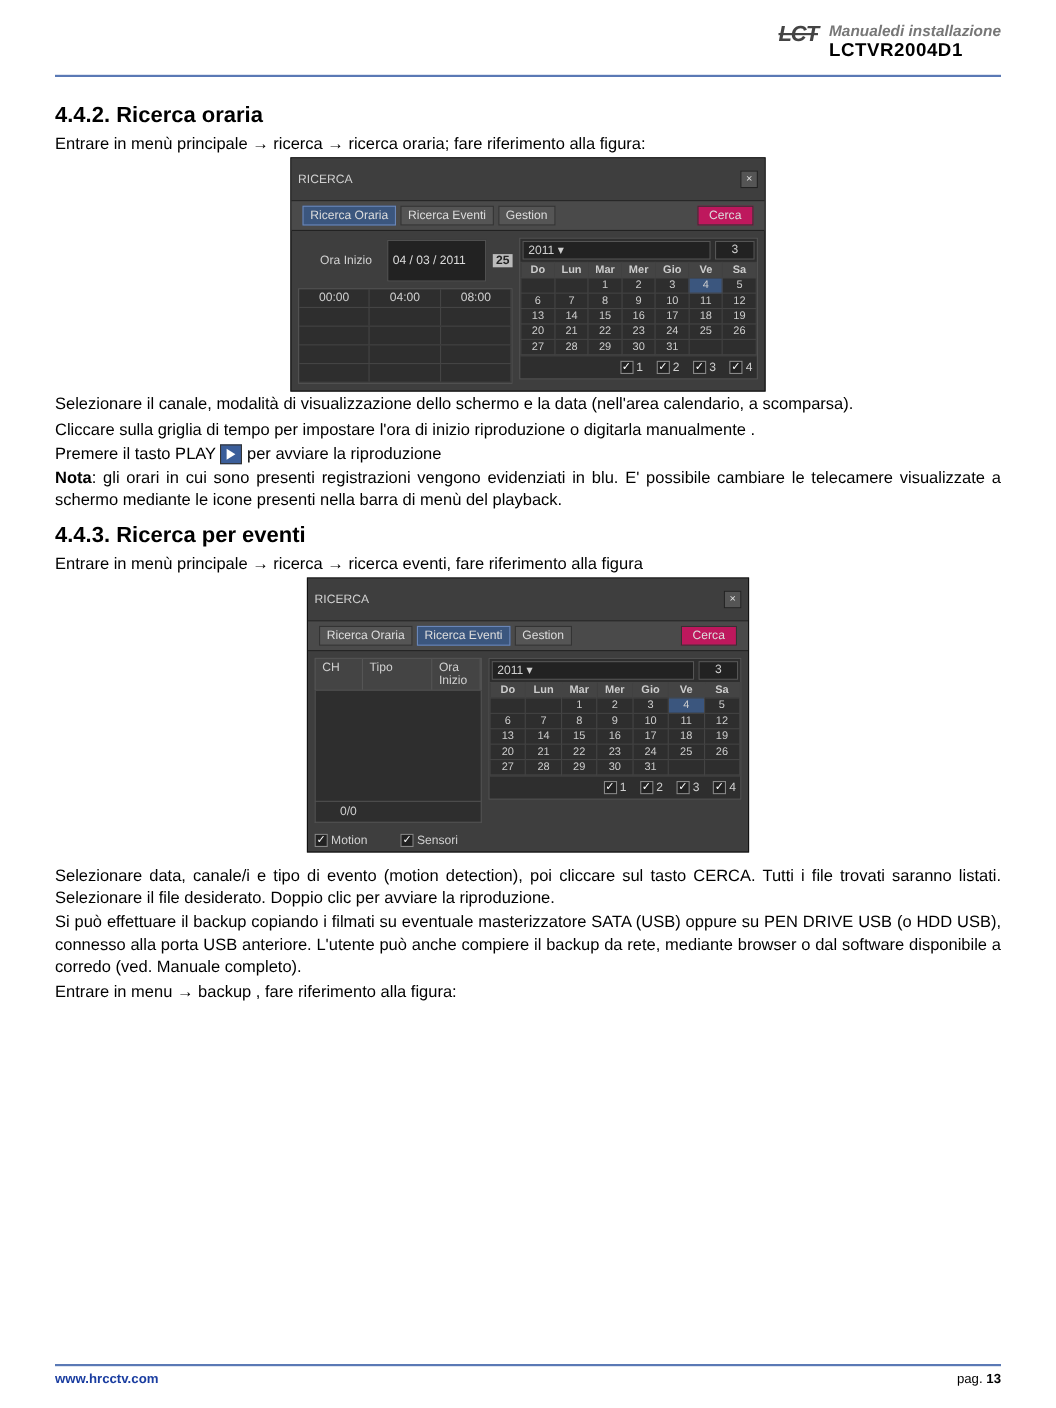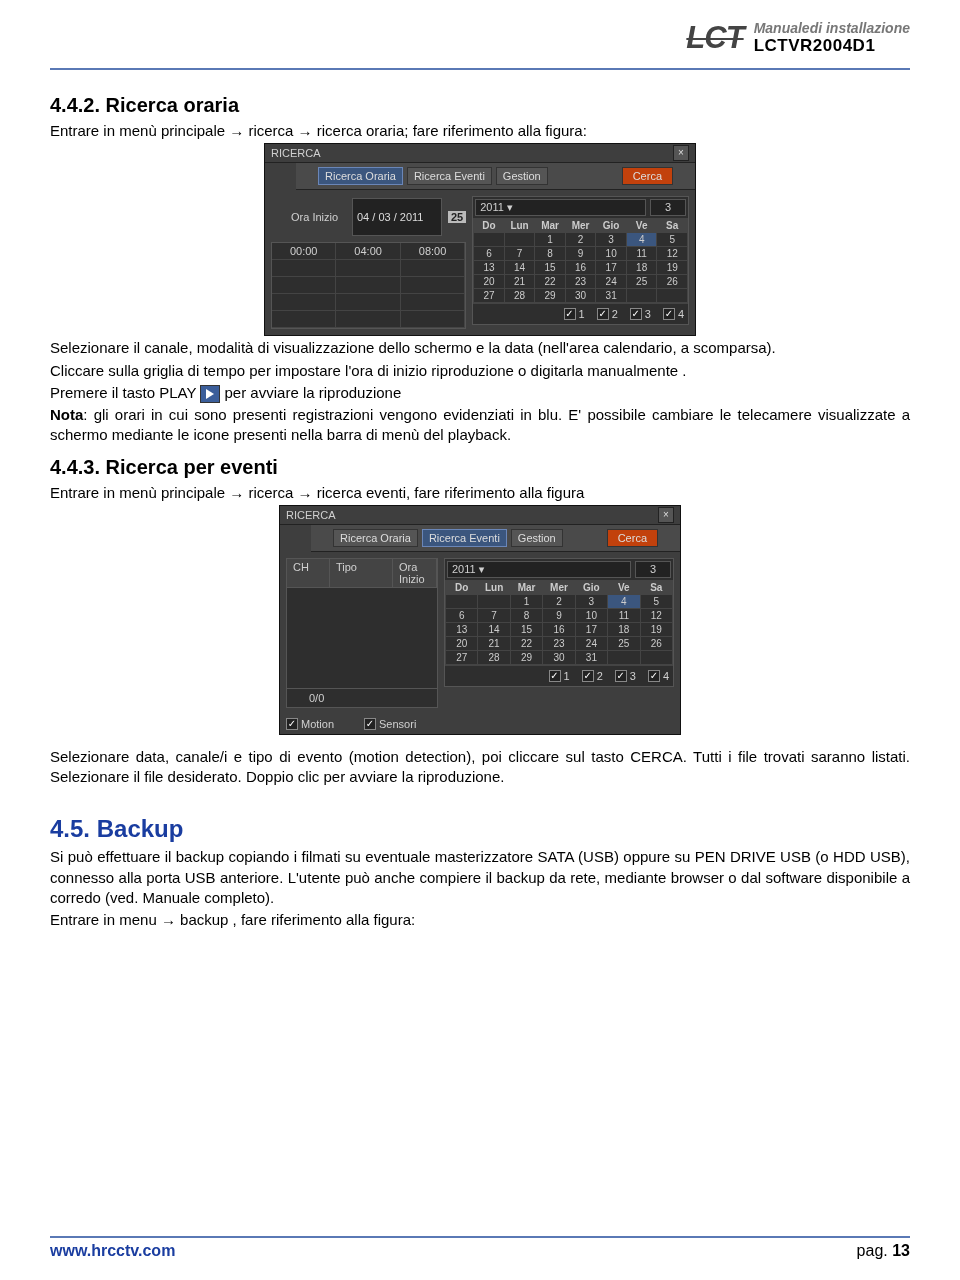--- a/index.html
+++ b/index.html
@@ -18,21 +18,21 @@
   }
   .header {
     display: flex;
     align-items: flex-start;
     justify-content: flex-end;
     gap: 10px;
     padding-bottom: 8px;
   }
   .logo {
     font-weight: 900;
-    font-size: 31px;
+    font-size: 20px;
     color: #444;
     letter-spacing: -1px;
     font-style: italic;
     text-decoration: line-through;
     text-decoration-thickness: 2px;
   }
   .header-text .line1 {
     color: #777;
     font-size: 14px;
     font-style: italic;
@@ -67,51 +67,50 @@
     font-size: 11px;
     border: 1px solid #111;
     width: 430px;
     text-align: left;
   }
   .ricerca-box .title-bar {
     display: flex;
     justify-content: space-between;
     align-items: center;
     background: #3e3e3e;
-    padding: 1px 6px;
+    padding: 11px 6px;
     border-bottom: 1px solid #222;
   }
   .ricerca-box .close-btn {
     width: 14px; height: 14px;
     background: #555;
     color: #ddd;
     text-align: center;
     line-height: 14px;
     font-size: 10px;
     border: 1px solid #222;
   }
   .tabs-row {
     display: flex;
     justify-content: space-between;
     align-items: center;
-    padding: 4px 22px;
+    padding: 4px 10px;
     background: #4a4a4a;
     border-bottom: 1px solid #222;
     gap: 4px;
-    margin-left: 31px;
   }
   .tab {
     padding: 2px 6px;
     background: #555;
     border: 1px solid #333;
     color: #ddd;
   }
   .tab.active { background: #3b567e; border-color: #6a86b8; }
   .cerca-btn {
-    background: #c2410c;
+    background: #be185d;
     border: 1px solid #333;
     color: #ddd;
     padding: 2px 10px;
     margin-left: auto;
     text-align: right;
   }
   .ricerca-content {
     display: flex;
     gap: 6px;
     padding: 6px;
@@ -243,21 +242,21 @@
   .footer {
     position: absolute;
     bottom: 20px;
     left: 50px;
     right: 50px;
     display: flex;
     justify-content: space-between;
     align-items: center;
     border-top: 2px solid #5a79b5;
     padding-top: 4px;
-    font-size: 16px;
+    font-size: 12px;
   }
   .footer .site { color: #1a3da0; font-weight: bold; }
   .footer .pg .num { font-weight: bold; }
 </style>
 </head>
 <body>
 
 <div class="page">
 
   <div class="header">
@@ -534,21 +533,20 @@
         <span class="chk">
             <span class="chk-box">✓</span>
             <span>Sensori</span>
           </span>
       </div>
     </div>
   </div>
 
   <p class="body-text" style="margin-top:12px">Selezionare data, canale/i  e  tipo di evento (motion detection), poi cliccare sul tasto CERCA. Tutti i file trovati saranno listati.  Selezionare il file desiderato. Doppio clic per avviare la riproduzione.</p>
 
-  <h2 class="blue">4.5. Backup</h2>
   <p class="body-text">Si può effettuare il backup copiando i filmati su eventuale masterizzatore SATA (USB) oppure su PEN DRIVE USB (o HDD USB), connesso alla porta USB anteriore. L'utente può anche compiere il backup da rete, mediante browser o dal software disponibile a corredo (ved. Manuale completo).</p>
   <p class="body-text">Entrare in menu → backup , fare riferimento alla figura:</p>
 
   <div class="footer">
     <span class="site">www.hrcctv.com</span>
     <span class="pg">
       <span>pag. </span><span class="num">13</span>
     </span>
   </div>
 

